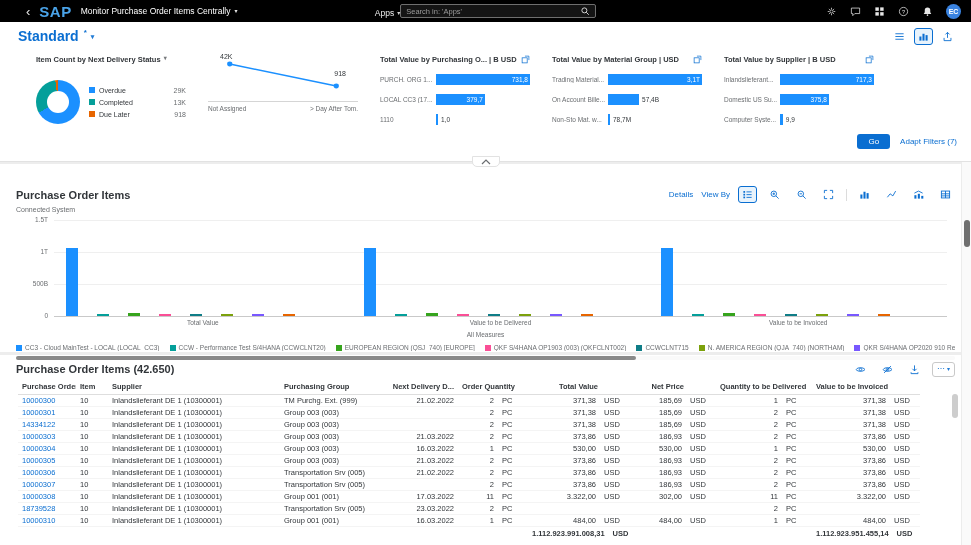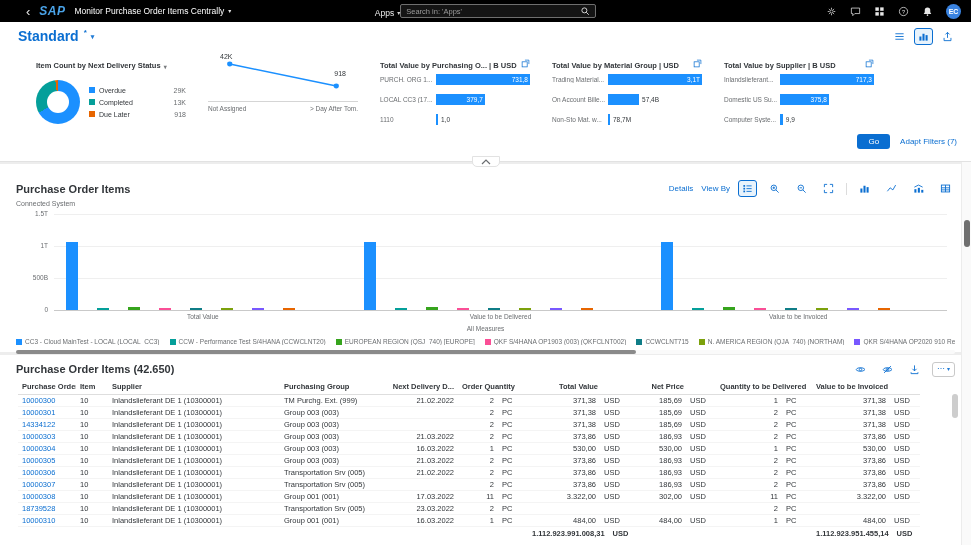--- a/index.html
+++ b/index.html
@@ -5,21 +5,21 @@
   *{margin:0;padding:0;box-sizing:border-box}
   html,body{width:971px;height:545px}
   body{font-family:"Liberation Sans",sans-serif;background:#f7f7f7;color:#32363a;overflow:hidden;position:relative}
   a{text-decoration:none}
   button{background:none;border:none;font-family:inherit;cursor:pointer;color:inherit}
 
   
   .shell{height:22px;background:#000;display:flex;align-items:center;padding:0 10px;color:#fff}
   .shell-left{display:flex;align-items:center;gap:9px;flex:1;min-width:0}
   .back{color:#e5e5e5;font-size:13px;line-height:1;margin-left:16px}
-  .logo{color:#4aa3e8;font-weight:bold;font-style:italic;font-size:12px;letter-spacing:.5px}
+  .logo{color:#4aa3e8;font-weight:bold;font-size:15px;letter-spacing:.5px}
   .shell-title{display:flex;align-items:center;gap:4px;color:#fff;font-size:8.5px}
   .chev{font-size:6px;line-height:1;opacity:.9}
   .shell-center{display:flex;align-items:flex-end;gap:0}
   .apps{display:flex;align-items:center;gap:3px;color:#ececec;font-size:8.5px}
   .searchbox{width:196px;height:14px;background:#141414;border:1px solid #6f6f6f;border-radius:2px;display:flex;align-items:center;padding:0 5px;gap:4px}
   .searchbox input{flex:1;min-width:0;background:transparent;border:none;outline:none;color:#c9c9c9;font-size:7.5px;font-family:inherit}
   .searchbox input::placeholder{color:#9a9a9a}
   .shell-right{flex:1;display:flex;justify-content:flex-end;align-items:center;gap:13px}
   .sicon{display:flex;align-items:center}
   .avatar{width:15px;height:15px;border-radius:50%;background:#3a83e0;color:#fff;font-size:7px;font-weight:bold;display:flex;align-items:center;justify-content:center}
@@ -30,21 +30,21 @@
   .variant-title .chev{align-self:center;font-size:7px}
   .variant-title sup{font-size:8px;margin-left:1px}
   .variant-actions{display:flex;gap:5px;align-items:center}
   .icon-btn{width:19px;height:17px;display:flex;align-items:center;justify-content:center;border-radius:3px}
   .icon-btn.sel{background:#e8f3fc;border:1px solid #0a6ed1}
 
   
   .filterbar{height:112px;background:#fff;border-bottom:1px solid #e2e2e2;position:relative}
   .cards{display:flex;gap:22px;padding:5px 0 0 36px;height:84px}
   .kpi-card{width:150px;display:flex;flex-direction:column}
-  .kpi-head{display:flex;align-items:flex-end;gap:3px;font-size:7.5px;font-weight:bold;color:#32363a;height:15px}
+  .kpi-head{display:flex;align-items:flex-start;gap:3px;font-size:7.5px;font-weight:bold;color:#32363a;height:15px}
   .kpi-head .chev{color:#6a6d70}
   .kpi-head .exp{margin-left:auto}
   .kpi-body{flex:1;position:relative}
   .donut-wrap{display:flex;gap:9px;align-items:center;height:100%}
   .donut{width:44px;height:44px;border-radius:50%;position:relative;flex:none}
   .donut::after{content:"";position:absolute;inset:11px;background:#fff;border-radius:50%}
   .donut-legend{flex:1;display:flex;flex-direction:column;gap:5px}
   .dl-row{display:flex;align-items:center;gap:4px;font-size:7px}
   .dl-row .sq{width:6px;height:6px;flex:none}
   .dl-row .lbl{flex:1;color:#32363a;white-space:nowrap;overflow:hidden}
@@ -61,21 +61,21 @@
   .vbar-track{flex:1;display:flex;align-items:center;min-width:0}
   .vbar{height:11px;background:#1b90ff;display:flex;align-items:center;justify-content:flex-end;color:#fff;font-size:6.5px;padding-right:2px;white-space:nowrap;min-width:2px}
   .vbar-out{margin-left:3px;color:#32363a;white-space:nowrap}
   .filter-actions{position:absolute;right:14px;bottom:12px;display:flex;align-items:center;gap:10px}
   .go-btn{background:#0a6ed1;color:#fff;border-radius:3px;font-size:8px;padding:3px 11px}
   .blue-link{color:#0a6ed1;font-size:8px}
   .collapse-handle{position:absolute;left:50%;transform:translateX(-50%);bottom:-6px;width:28px;height:11px;background:#fff;border:1px solid #e2e2e2;border-radius:0 0 5px 5px;display:flex;align-items:center;justify-content:center;z-index:4}
 
   
   .content{height:383px;display:flex;flex-direction:column;background:#ededed;gap:3px;padding-top:2px}
-  .chart-card{background:#fff;height:188px;padding:16px 16px 0;position:relative}
+  .chart-card{background:#fff;height:188px;padding:22px 16px 0;position:relative}
   .section-head{display:flex;align-items:center}
   .section-title{font-size:11px;font-weight:bold}
   .section-sub{font-size:7px;color:#6a6d70;margin-top:3px}
   .chart-toolbar{margin-left:auto;display:flex;align-items:center;gap:8px;font-size:8px}
   .vdiv{width:1px;height:12px;background:#dcdcdc}
   .plot{position:relative;height:96px;margin:7px 8px 0 38px}
   .gridline{position:absolute;left:0;right:0;height:0;border-top:1px solid #efefef}
   .gridline.base{border-top:1px solid #c9c9c9}
   .ytick{position:absolute;left:-36px;width:30px;text-align:right;font-size:6.5px;color:#6a6d70}
   .cbar{position:absolute;bottom:0;width:12px}

